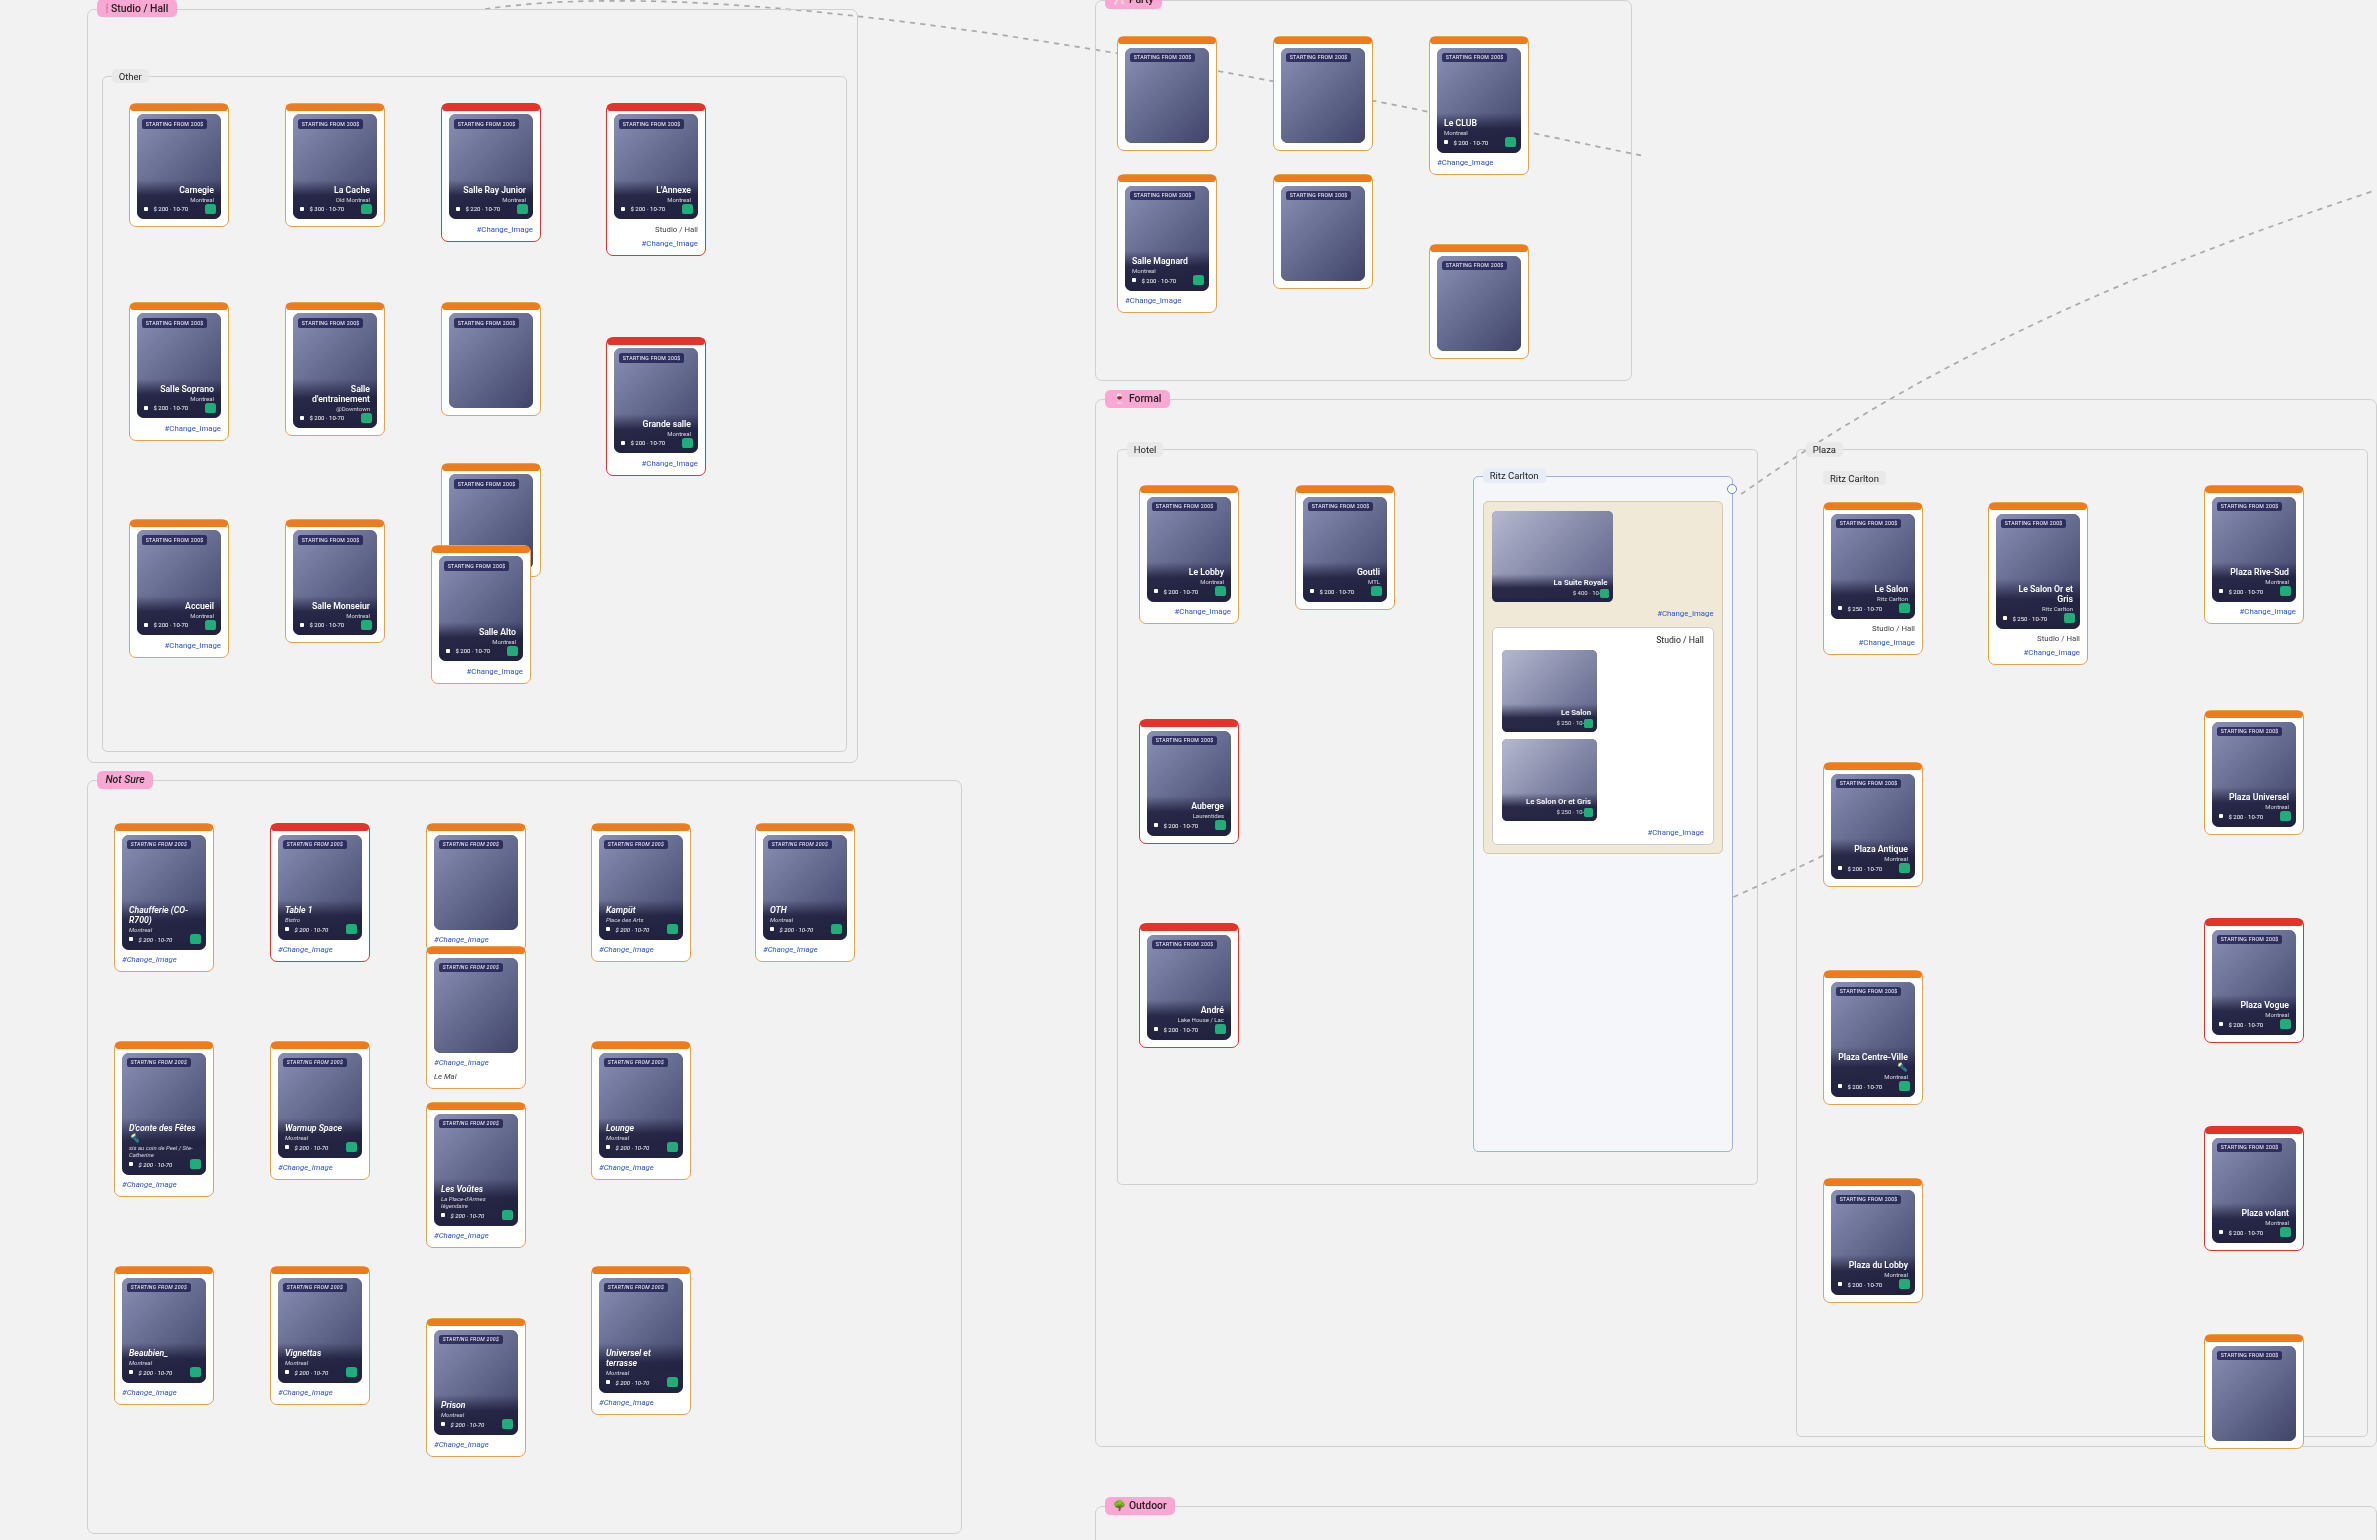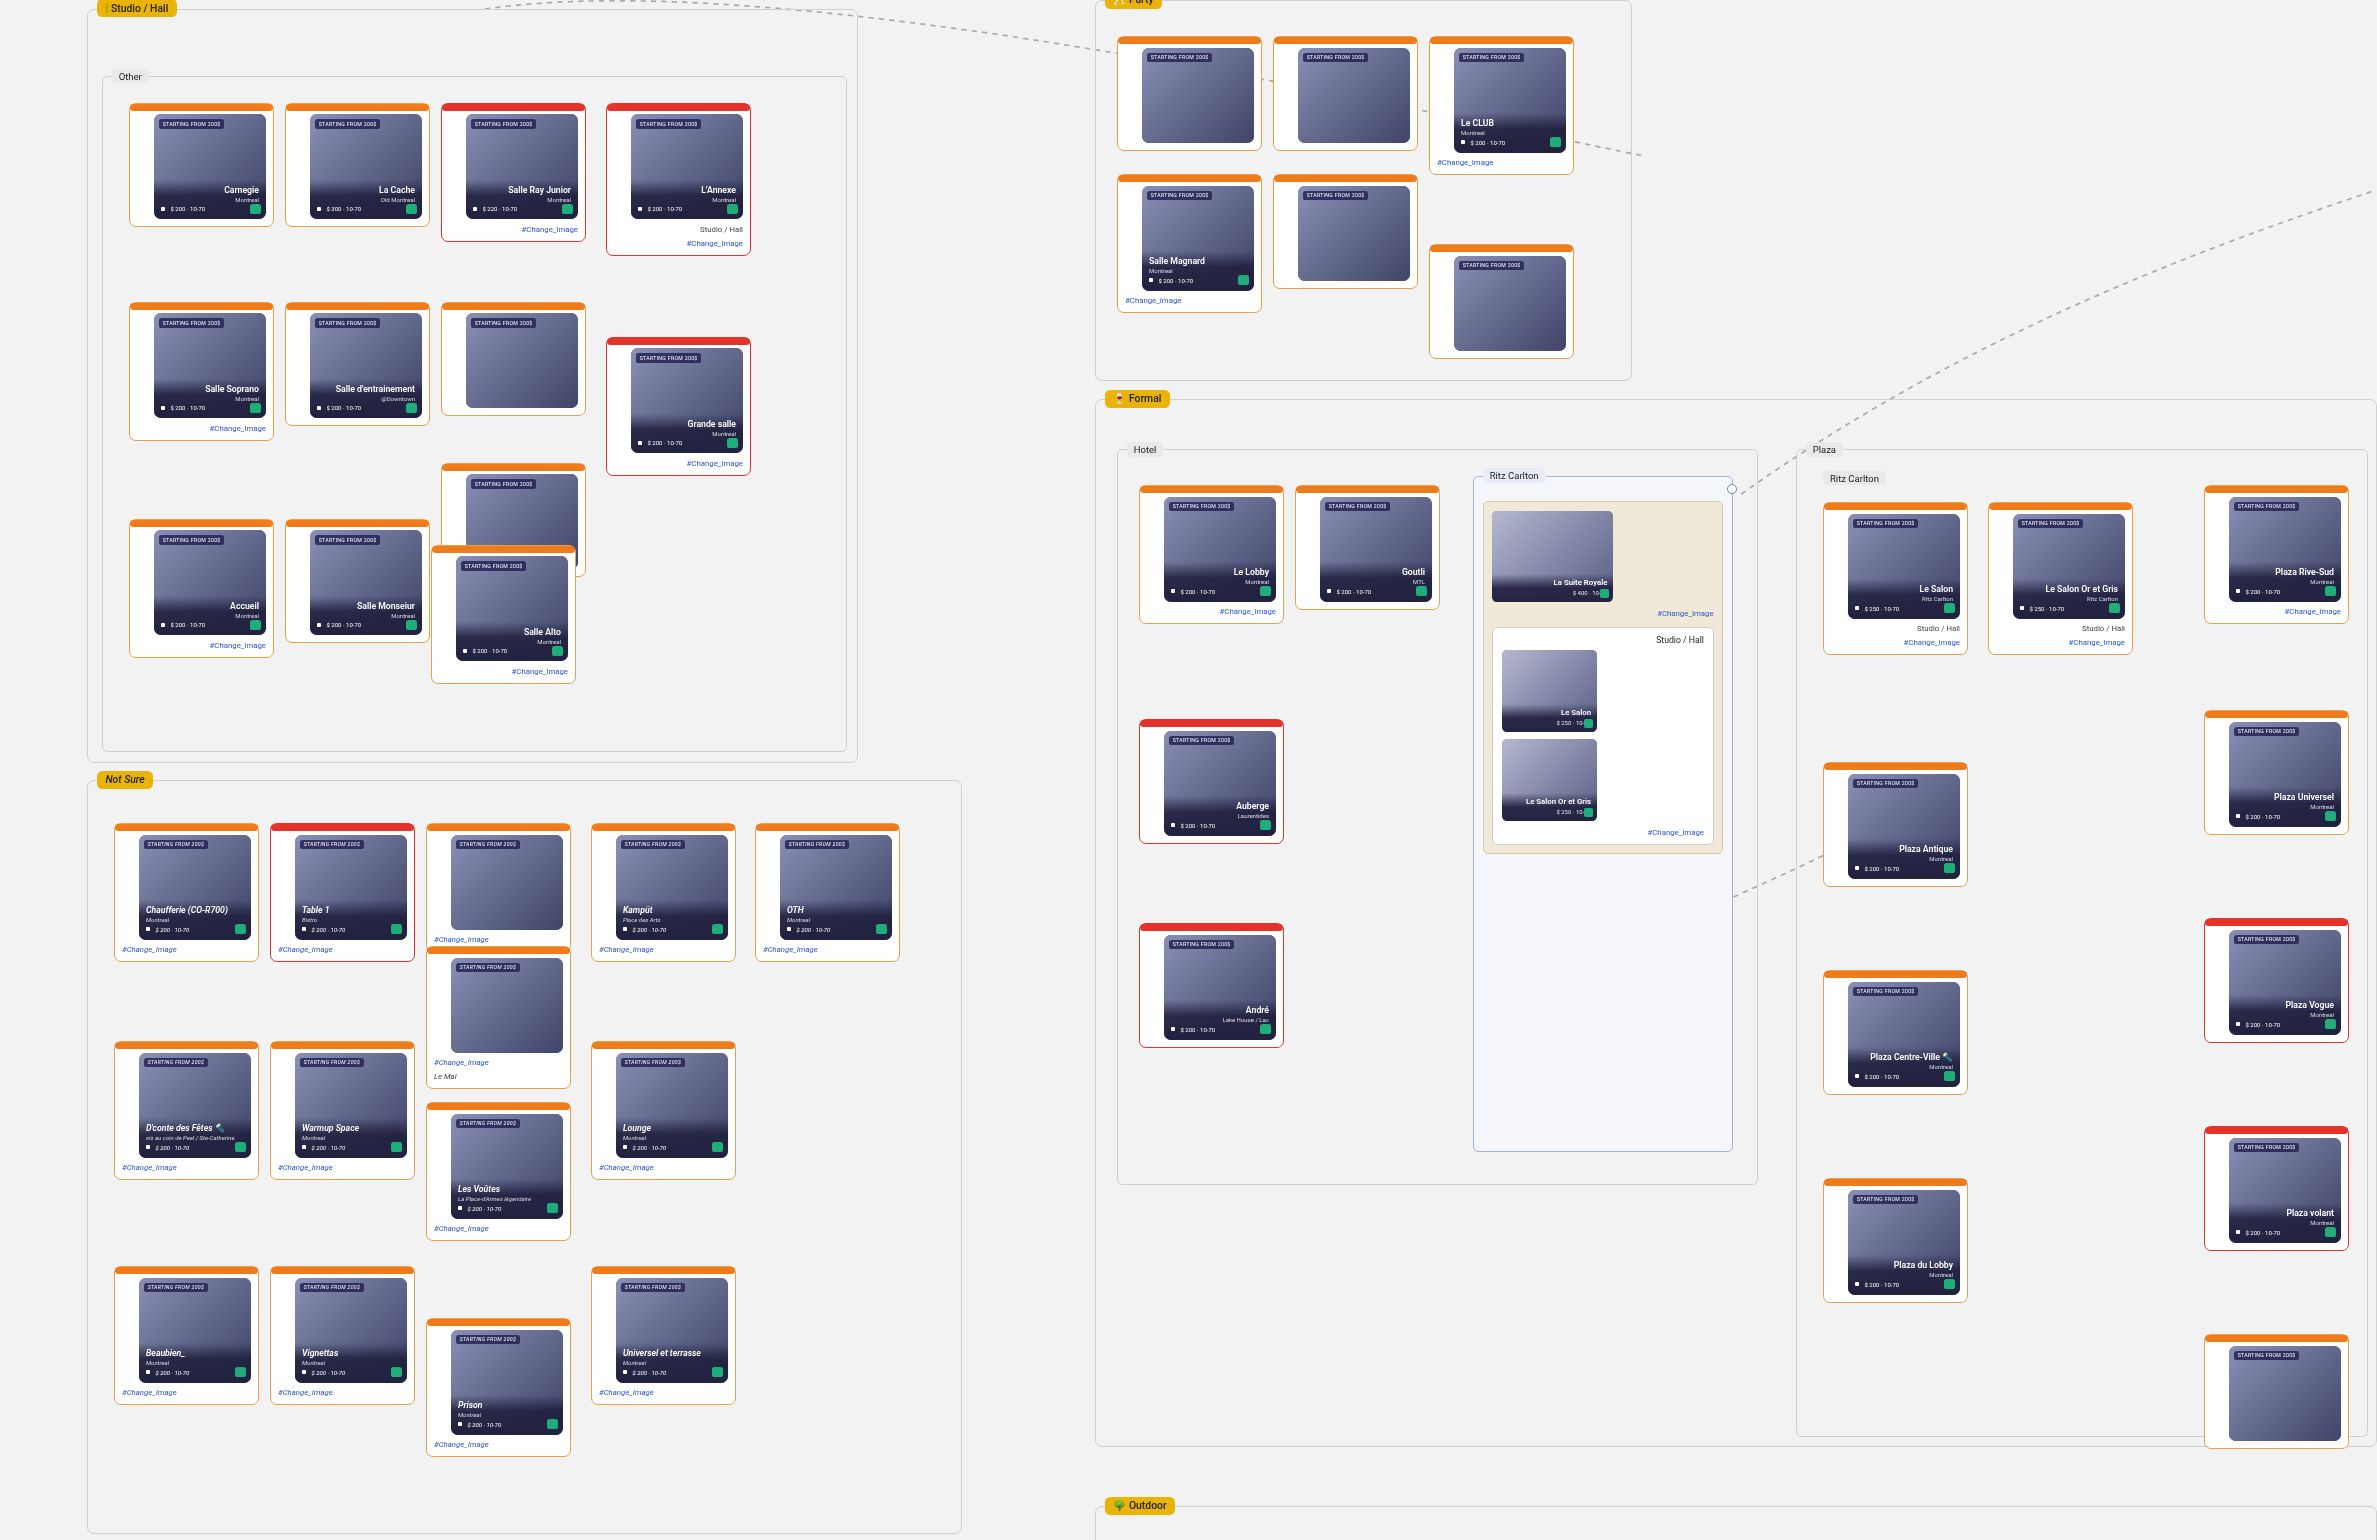--- a/index.html
+++ b/index.html
@@ -26,21 +26,21 @@
   .section {
     position: absolute;
     border: 0.9px solid #d0d0d0;
     border-radius: 7px;
     background: transparent;
   }
   .section > .title {
     position: absolute;
     top: -10.4px;
     left: 8.7px;
-    background: #eab308;
+    background: #f9a8d4;
     padding: 2.6px 8.7px;
     border-radius: 5.2px;
     font-size: 10.4px;
     font-weight: 500;
   }
 
   .subsection {
     position: absolute;
     border: 0.9px solid #cfcfcf;
     border-radius: 5.2px;
@@ -72,29 +72,28 @@
 
   .card-wrap > .topbar {
     height: 7px;
     border-radius: 3.5px;
     margin: -3.5px -7px 0 -7px;
   }
   .bar-orange { background:#ef7b1a; }
   .bar-red { background:#e4332a; }
 
   .venue-card {
-    width: 112px;
+    width: 84px;
     border-radius: 7px;
     overflow: hidden;
     position: relative;
     background: #565a80;
     color: #fff;
     display: flex;
     flex-direction: column;
-    margin-left: 17px;
   }
   .venue-card .img {
     height: 95px;
     background: linear-gradient(135deg,#8a8fb5,#3f4468);
     position: relative;
   }
   .venue-card .overlay {
     padding: 5.2px 7px 7px 7px;
     background: linear-gradient(180deg, rgba(30,30,60,0) 0%, rgba(30,30,60,.85) 40%, rgba(30,30,60,.95) 100%);
     margin-top: -29.5px;

